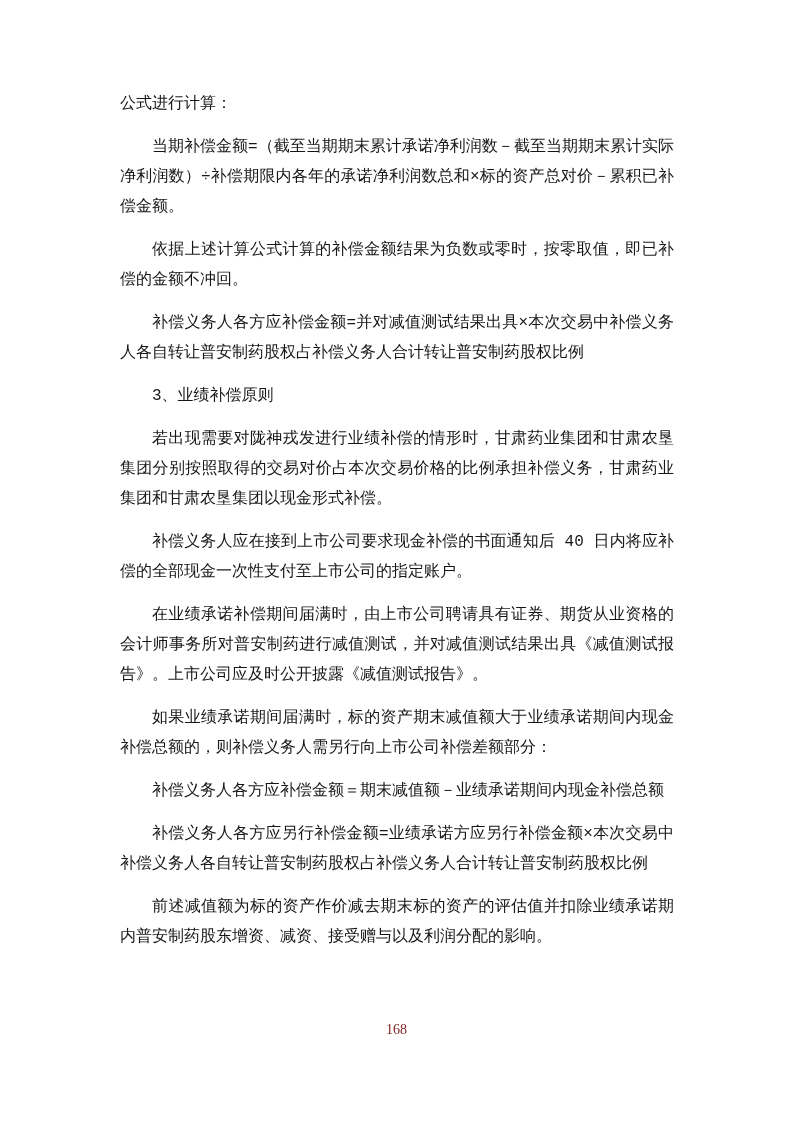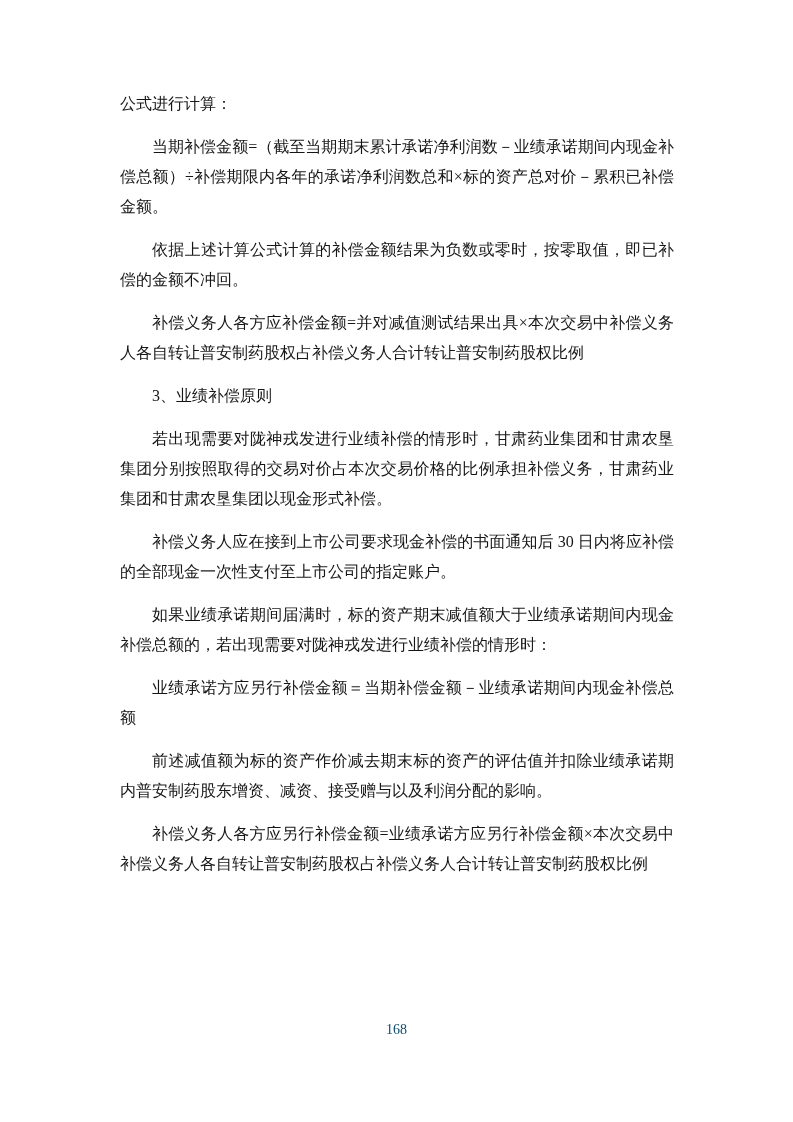--- a/index.html
+++ b/index.html
@@ -22,48 +22,50 @@
     top: 89px;
     width: 554px;
   }
   .body-text p {
     margin: 0 0 13px 0;
     font-size: 16px;
     line-height: 30px;
     text-align: justify;
     text-justify: inter-ideograph;
     word-break: break-all;
+    font-family: Liberation Mono, monospace;
   }
   .body-text p.indent {
     text-indent: 32px;
   }
   .page-footer {
     position: absolute;
     left: 0;
     top: 1020px;
     width: 100%;
     text-align: center;
     font-size: 14px;
     line-height: 20px;
-    color: #0c4a6e;
+    color: #7f1d1d;
   }
 </style>
 </head>
 <body>
 
 <div class="page">
   <main class="body-text" id="paragraph-container">
       <p class="">公式进行计算：</p>
-      <p class="indent">当期补偿金额=（截至当期期末累计承诺净利润数－业绩承诺期间内现金补偿总额）÷补偿期限内各年的承诺净利润数总和×标的资产总对价－累积已补偿金额。</p>
+      <p class="indent">当期补偿金额=（截至当期期末累计承诺净利润数－截至当期期末累计实际净利润数）÷补偿期限内各年的承诺净利润数总和×标的资产总对价－累积已补偿金额。</p>
       <p class="indent">依据上述计算公式计算的补偿金额结果为负数或零时，按零取值，即已补偿的金额不冲回。</p>
       <p class="indent">补偿义务人各方应补偿金额=并对减值测试结果出具×本次交易中补偿义务人各自转让普安制药股权占补偿义务人合计转让普安制药股权比例</p>
       <p class="indent">3、业绩补偿原则</p>
       <p class="indent">若出现需要对陇神戎发进行业绩补偿的情形时，甘肃药业集团和甘肃农垦集团分别按照取得的交易对价占本次交易价格的比例承担补偿义务，甘肃药业集团和甘肃农垦集团以现金形式补偿。</p>
-      <p class="indent">补偿义务人应在接到上市公司要求现金补偿的书面通知后 30 日内将应补偿的全部现金一次性支付至上市公司的指定账户。</p>
-      <p class="indent">如果业绩承诺期间届满时，标的资产期末减值额大于业绩承诺期间内现金补偿总额的，若出现需要对陇神戎发进行业绩补偿的情形时：</p>
-      <p class="indent">业绩承诺方应另行补偿金额＝当期补偿金额－业绩承诺期间内现金补偿总额</p>
+      <p class="indent">补偿义务人应在接到上市公司要求现金补偿的书面通知后 40 日内将应补偿的全部现金一次性支付至上市公司的指定账户。</p>
+      <p class="indent">在业绩承诺补偿期间届满时，由上市公司聘请具有证券、期货从业资格的会计师事务所对普安制药进行减值测试，并对减值测试结果出具《减值测试报告》。上市公司应及时公开披露《减值测试报告》。</p>
+      <p class="indent">如果业绩承诺期间届满时，标的资产期末减值额大于业绩承诺期间内现金补偿总额的，则补偿义务人需另行向上市公司补偿差额部分：</p>
+      <p class="indent">补偿义务人各方应补偿金额＝期末减值额－业绩承诺期间内现金补偿总额</p>
+      <p class="indent">补偿义务人各方应另行补偿金额=业绩承诺方应另行补偿金额×本次交易中补偿义务人各自转让普安制药股权占补偿义务人合计转让普安制药股权比例</p>
       <p class="indent">前述减值额为标的资产作价减去期末标的资产的评估值并扣除业绩承诺期内普安制药股东增资、减资、接受赠与以及利润分配的影响。</p>
-      <p class="indent">补偿义务人各方应另行补偿金额=业绩承诺方应另行补偿金额×本次交易中补偿义务人各自转让普安制药股权占补偿义务人合计转让普安制药股权比例</p>
     </main>
   <footer class="page-footer">
     <span>168</span>
   </footer>
 </div>
 
 </body></html>

